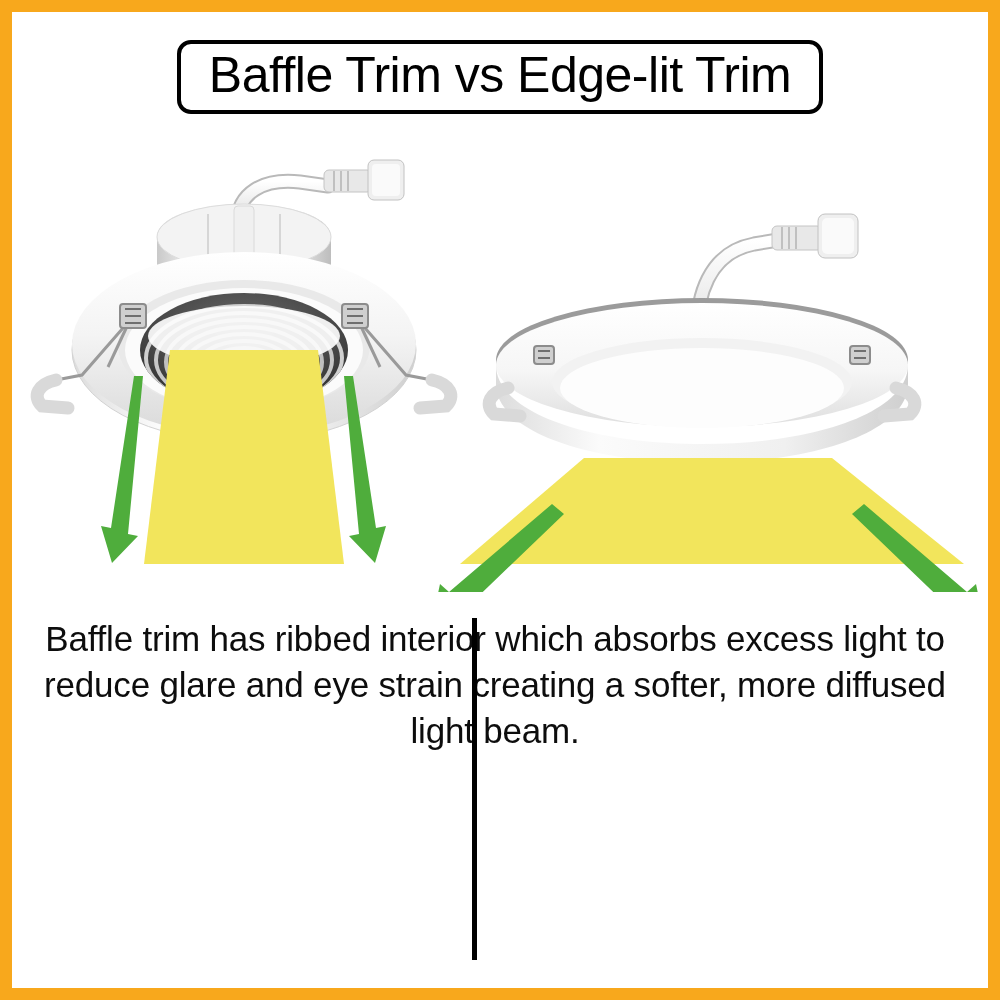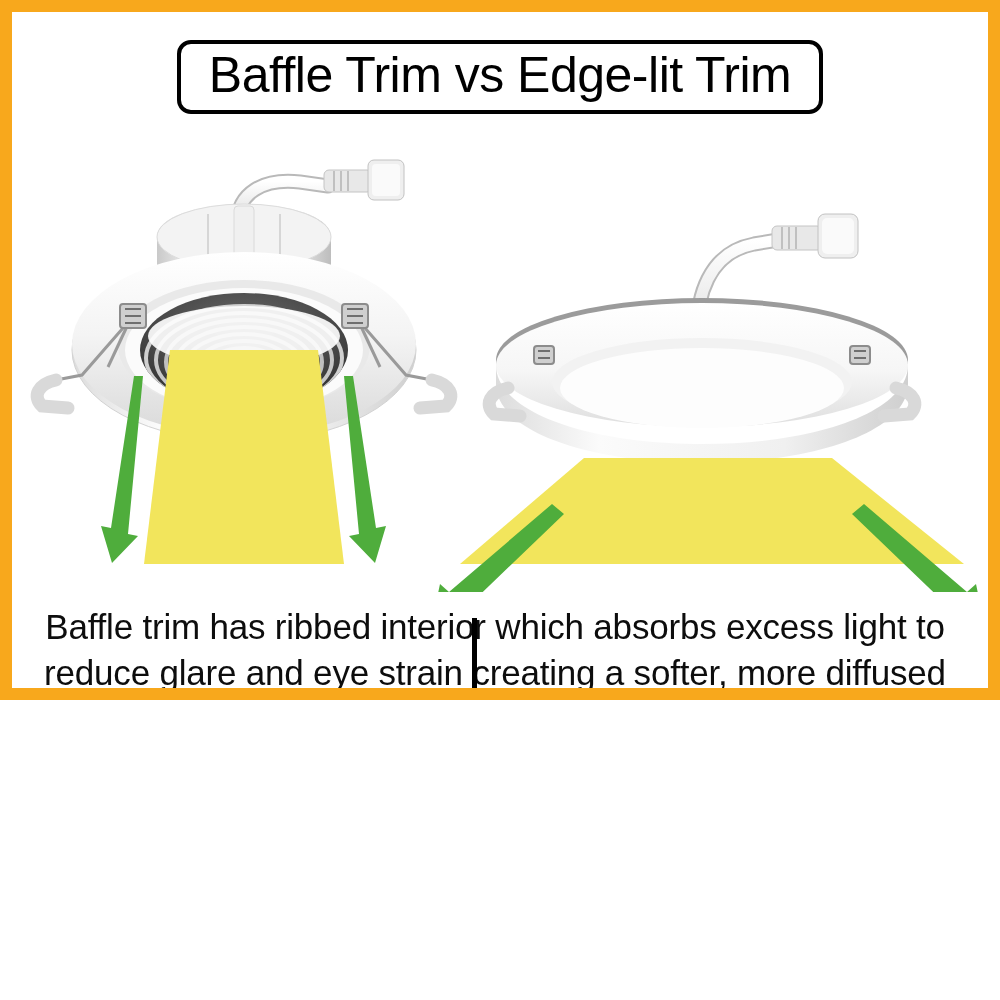--- a/index.html
+++ b/index.html
@@ -7,21 +7,21 @@
     padding: 0;
     background: #ffffff;
   }
   body {
     font-family: "Liberation Sans", sans-serif;
   }
 
   #infographic {
     position: relative;
     width: 1000px;
-    height: 700px;
+    height: 1000px;
     box-sizing: border-box;
     background: #ffffff;
     border: 12px solid #f8a81c;
     overflow: hidden;
   }
 
   
   .title-wrap {
     position: absolute;
     left: 0;
@@ -73,21 +73,21 @@
   }
   .col {
     flex: 1 1 0;
     box-sizing: border-box;
     text-align: center;
     padding: 0 14px;
   }
   .col-left { padding-right: 24px; }
   .col-right { padding-left: 24px; }
   .col p {
-    margin: 4px;
+    margin: 16px;
     font-size: 35px;
     line-height: 1.32;
     color: #0d0d0d;
     font-weight: 400;
     letter-spacing: -0.2px;
   }
   .divider {
     position: absolute;
     left: 460px;
     top: 18px;

